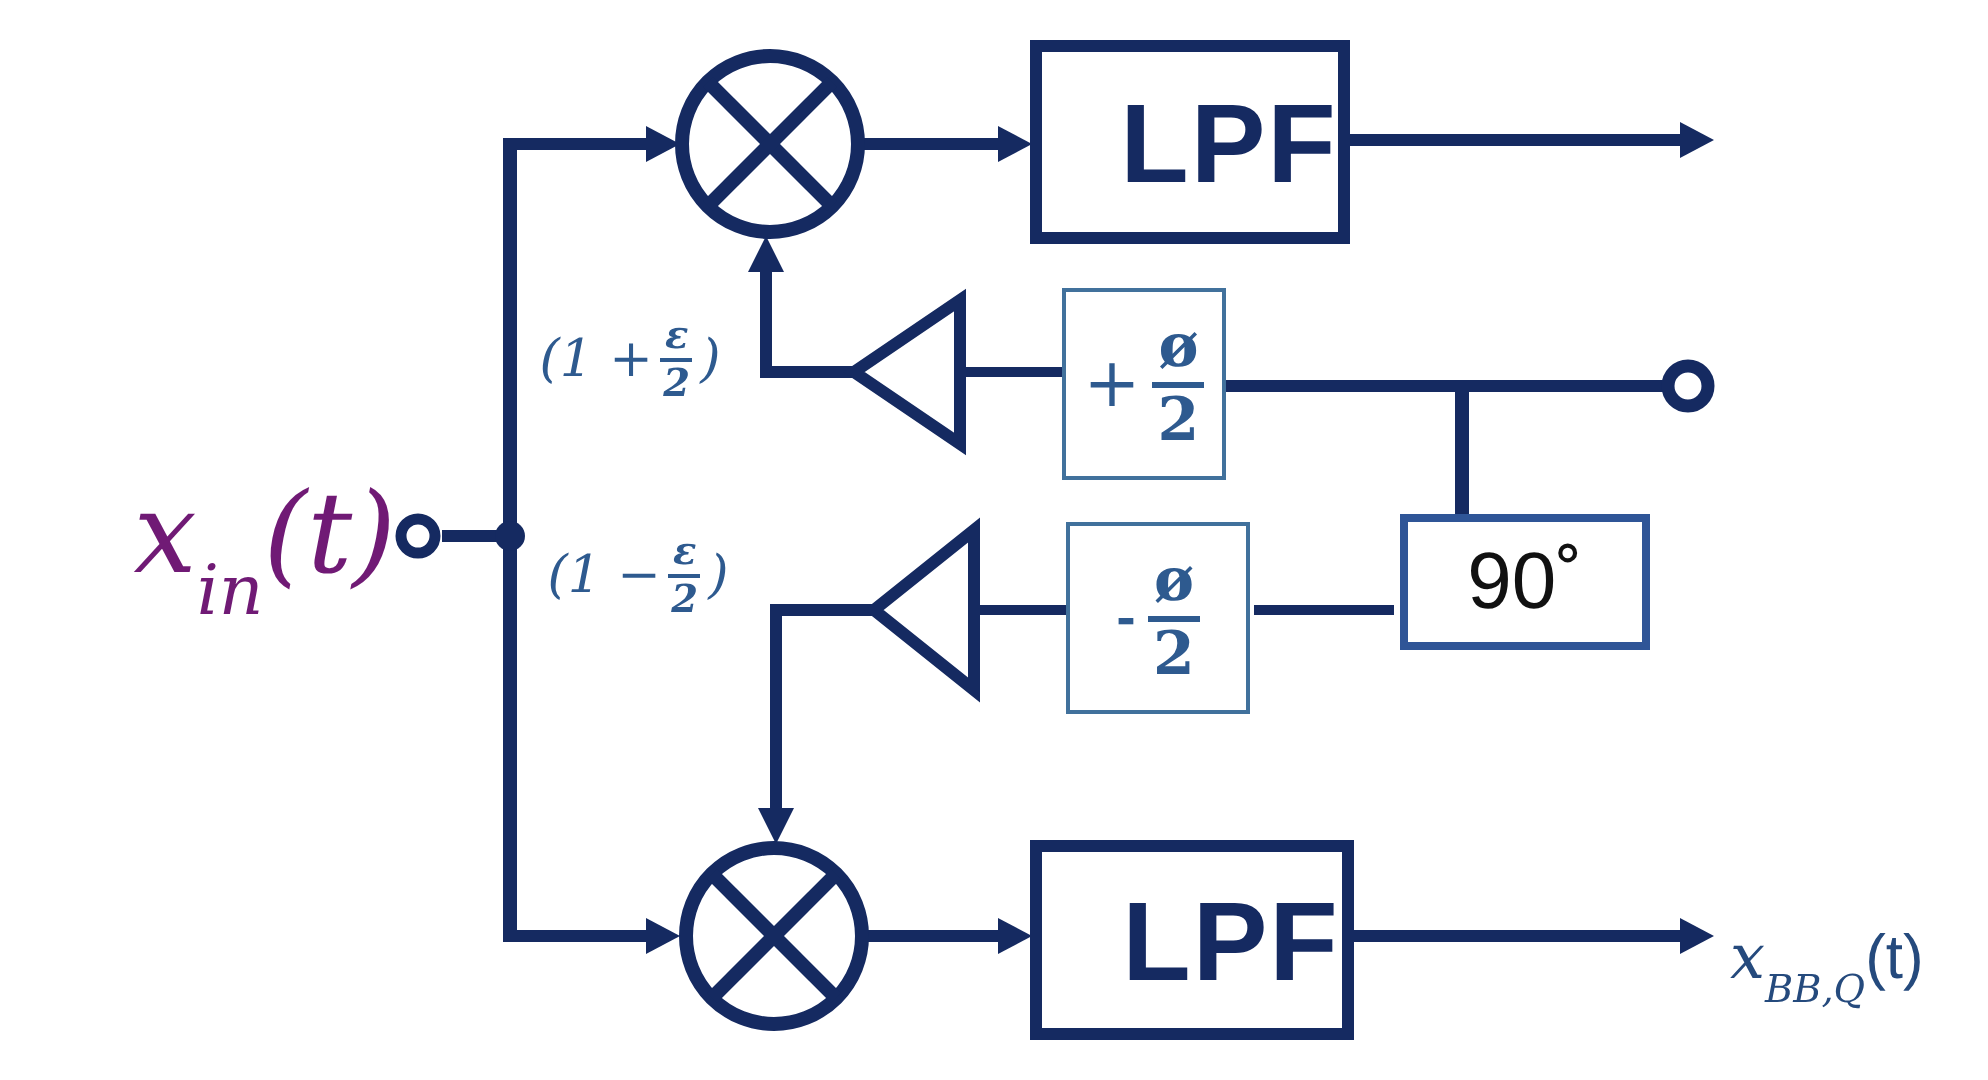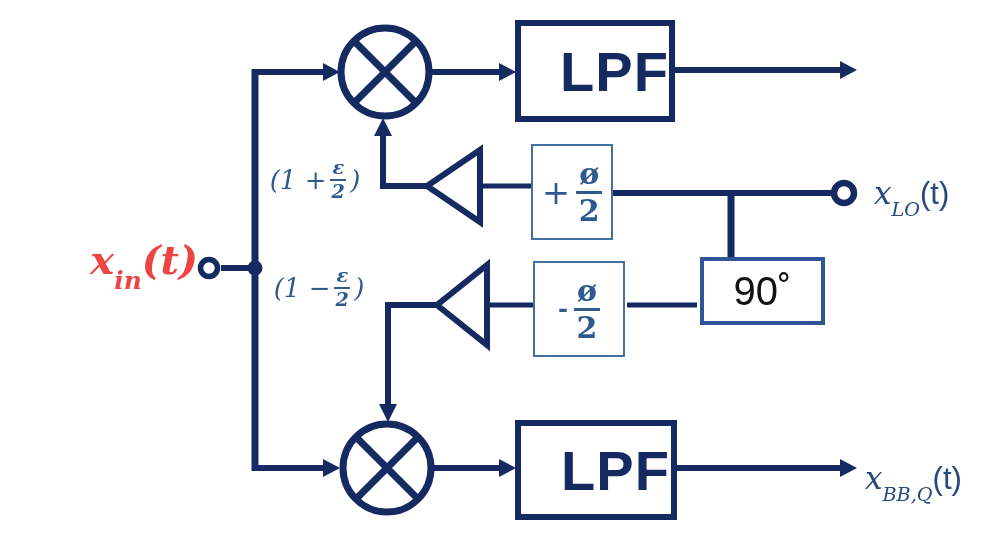--- a/index.html
+++ b/index.html
@@ -14,21 +14,21 @@
   .lpf-text{font-family:"Liberation Sans",sans-serif;font-size:56px;font-weight:600;color:#152a61;letter-spacing:1px;}
   .phase-box{border:2px solid #41719c;background:#ffffff;display:flex;align-items:center;justify-content:center;gap:6px;color:#2e5a8f;}
   .deg-box{border:4px solid #2f5597;background:#ffffff;display:flex;align-items:center;justify-content:center;}
   .deg-text{font-family:"Liberation Sans",sans-serif;font-size:40px;color:#111111;}
 
   
   .mlabel{white-space:nowrap;line-height:1;}
   .mi{font-style:italic;}
   .msub{font-style:italic;font-size:0.62em;position:relative;top:0.25em;letter-spacing:0;}
   .mt{font-family:"Liberation Sans",sans-serif;font-style:normal;}
-  .label-xin{font-size:40px;font-weight:bold;color:#ef4444;text-align:right;}
+  .label-xin{font-size:56px;font-weight:normal;color:#701a75;text-align:right;}
   .label-io{font-size:31px;color:#254a7d;}
 
   
   .frac{display:inline-flex;flex-direction:column;align-items:center;line-height:1.05;}
   .frac .num{border-bottom:3px solid currentColor;padding:0 3px 2px;}
   .frac .den{padding-top:1px;}
   .pfrac{font-size:30px;font-weight:bold;}
   .psign{font-size:34px;line-height:1;}
   .phase-box.minus .psign{font-size:24px;font-weight:bold;}
 
@@ -132,21 +132,18 @@
       <span class="den">2</span>
     </span>
     <span>)</span>
   </div>
 
   <div class="abs mlabel label-xin" style="left:10px;top:240px;width:188px;">
     <span class="mi">x</span><sub class="msub">in</sub><span class="mi">(t)</span>
   </div>
 
 
-  <div class="abs mlabel label-io" style="left:874px;top:178px;">
-    <span class="mi">x</span><sub class="msub">LO</sub><span class="mt">(t)</span>
-  </div>
 
   <div class="abs mlabel label-io" style="left:865px;top:463px;">
     <span class="mi">x</span><sub class="msub">BB,Q</sub><span class="mt">(t)</span>
   </div>
 
 </div>
 
 </body></html>

